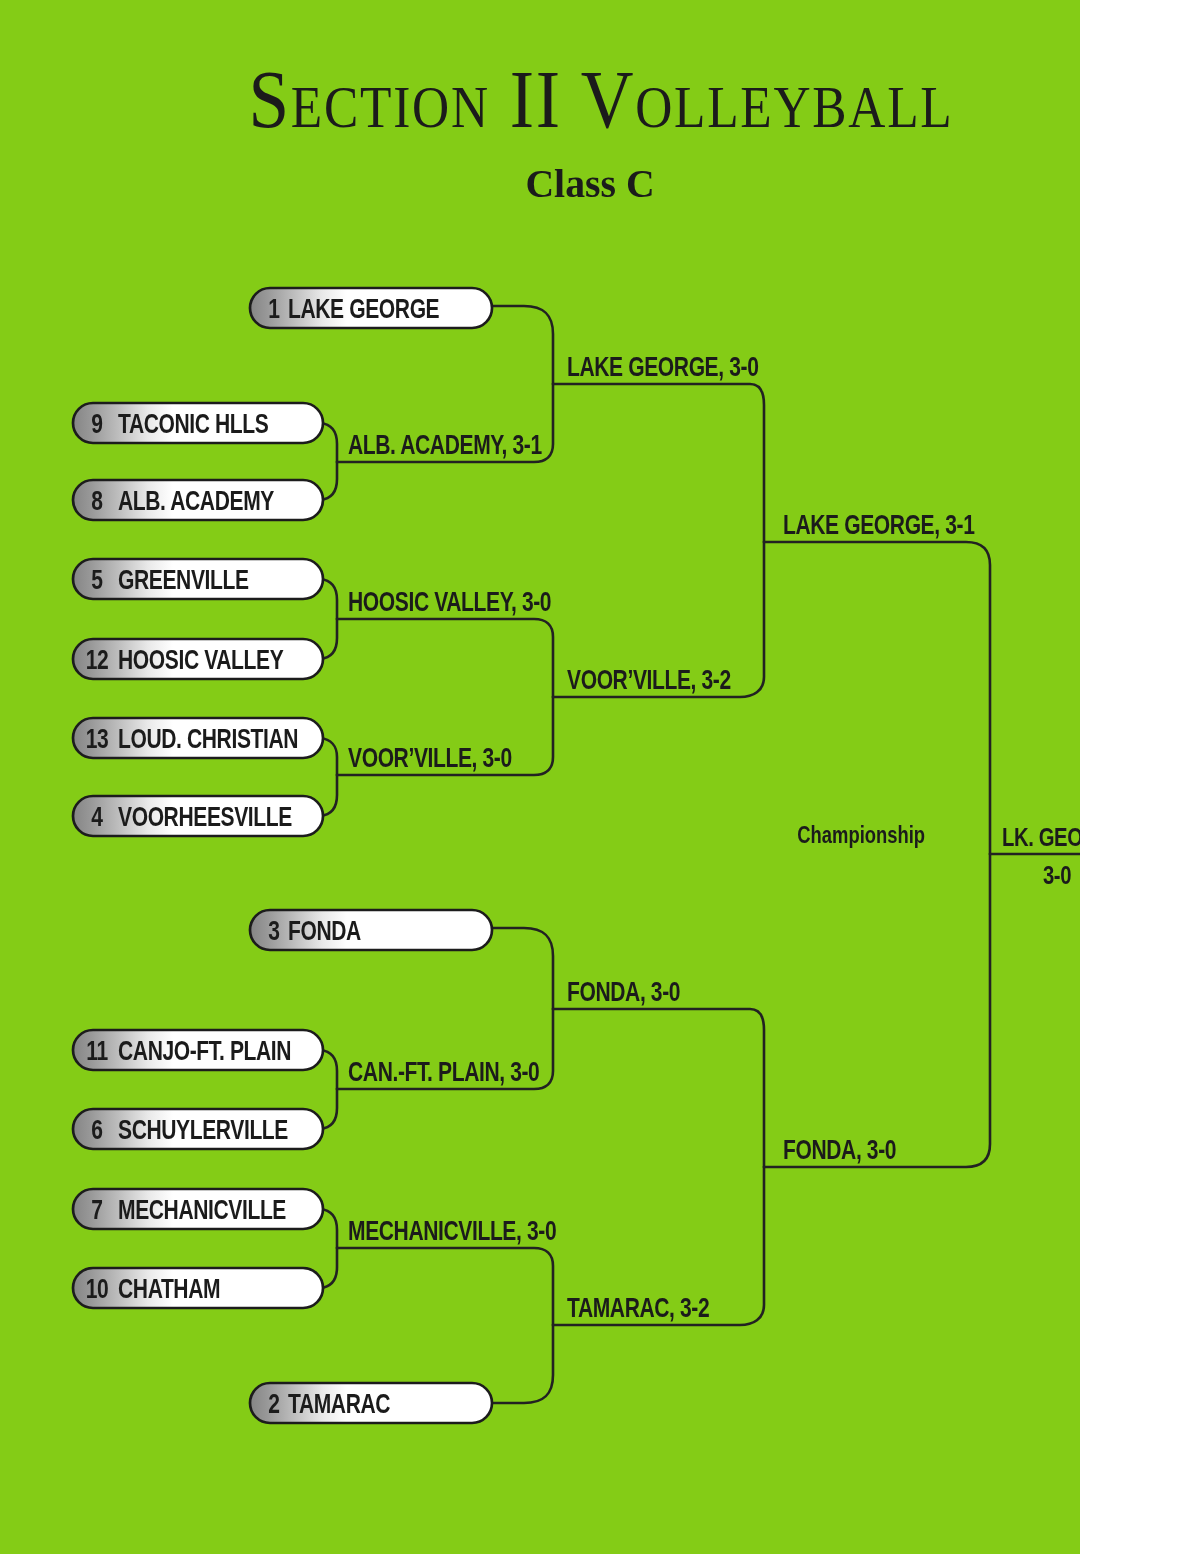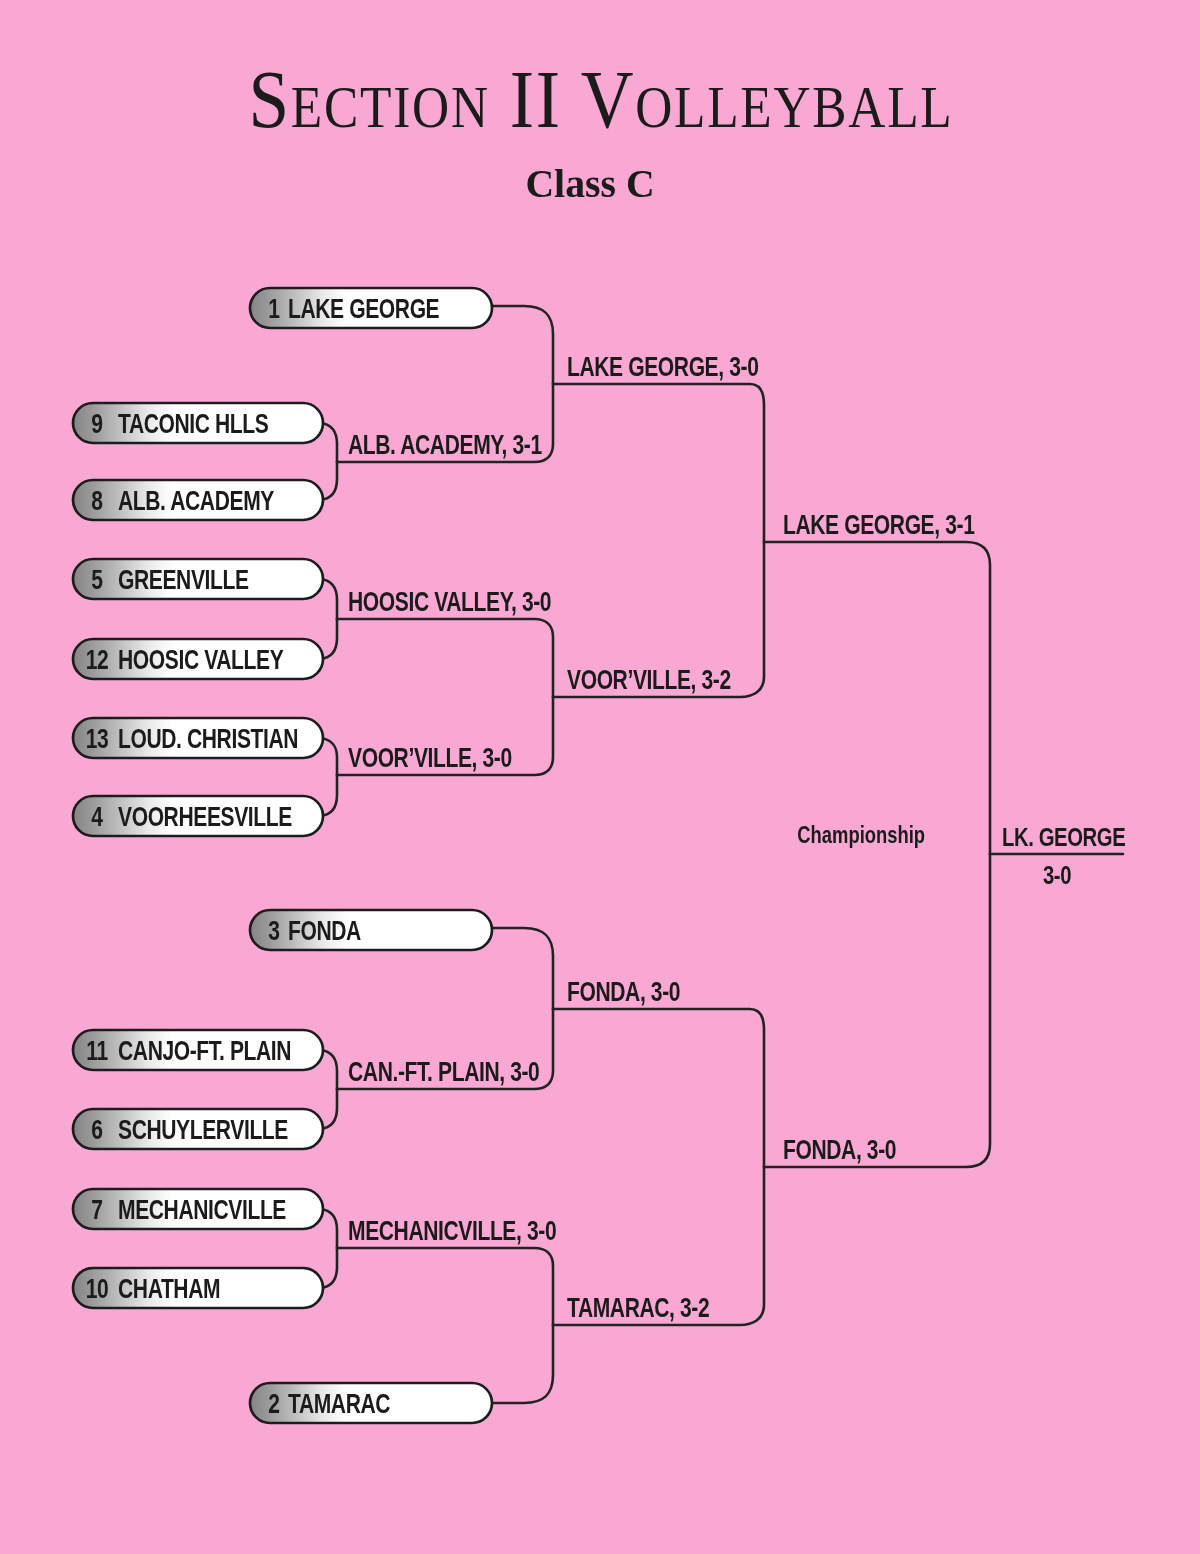--- a/index.html
+++ b/index.html
@@ -1,17 +1,17 @@
 <!DOCTYPE html>
 <html><head>
 <meta charset="utf-8">
 <style>
   html,body { margin:0; padding:0; background:#ffffff; }
   .page {
-    width:1200px; height:1554px; background:#f9a8d4;
+    width:1080px; height:1554px; background:#84cc16;
     position:relative; overflow:hidden;
     font-family:"Liberation Sans", sans-serif;
   }
   svg { display:block; }
   .t-title {
     font-family:"Liberation Serif", serif;
     font-size:83px; font-variant:small-caps; letter-spacing:2px;
     fill:#1b1b1b;
   }
   .t-sub {

